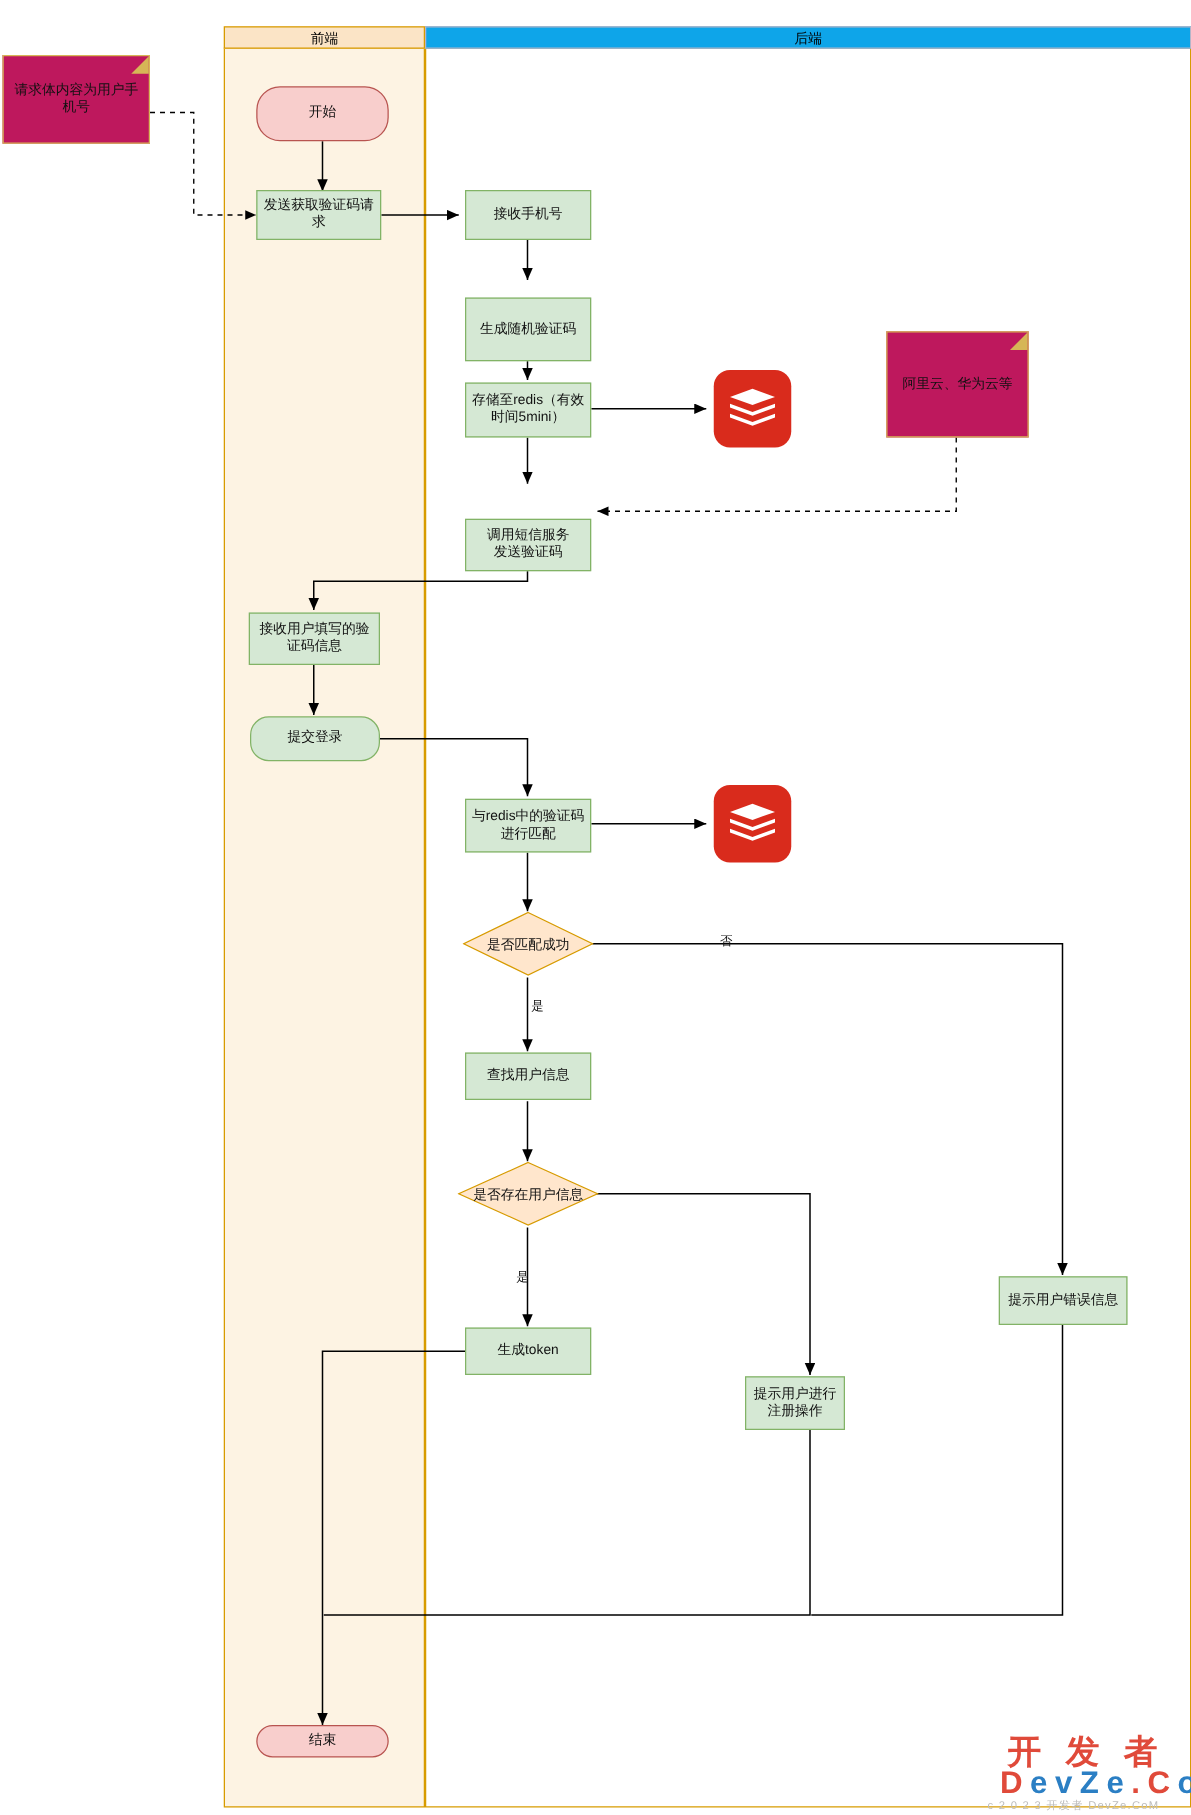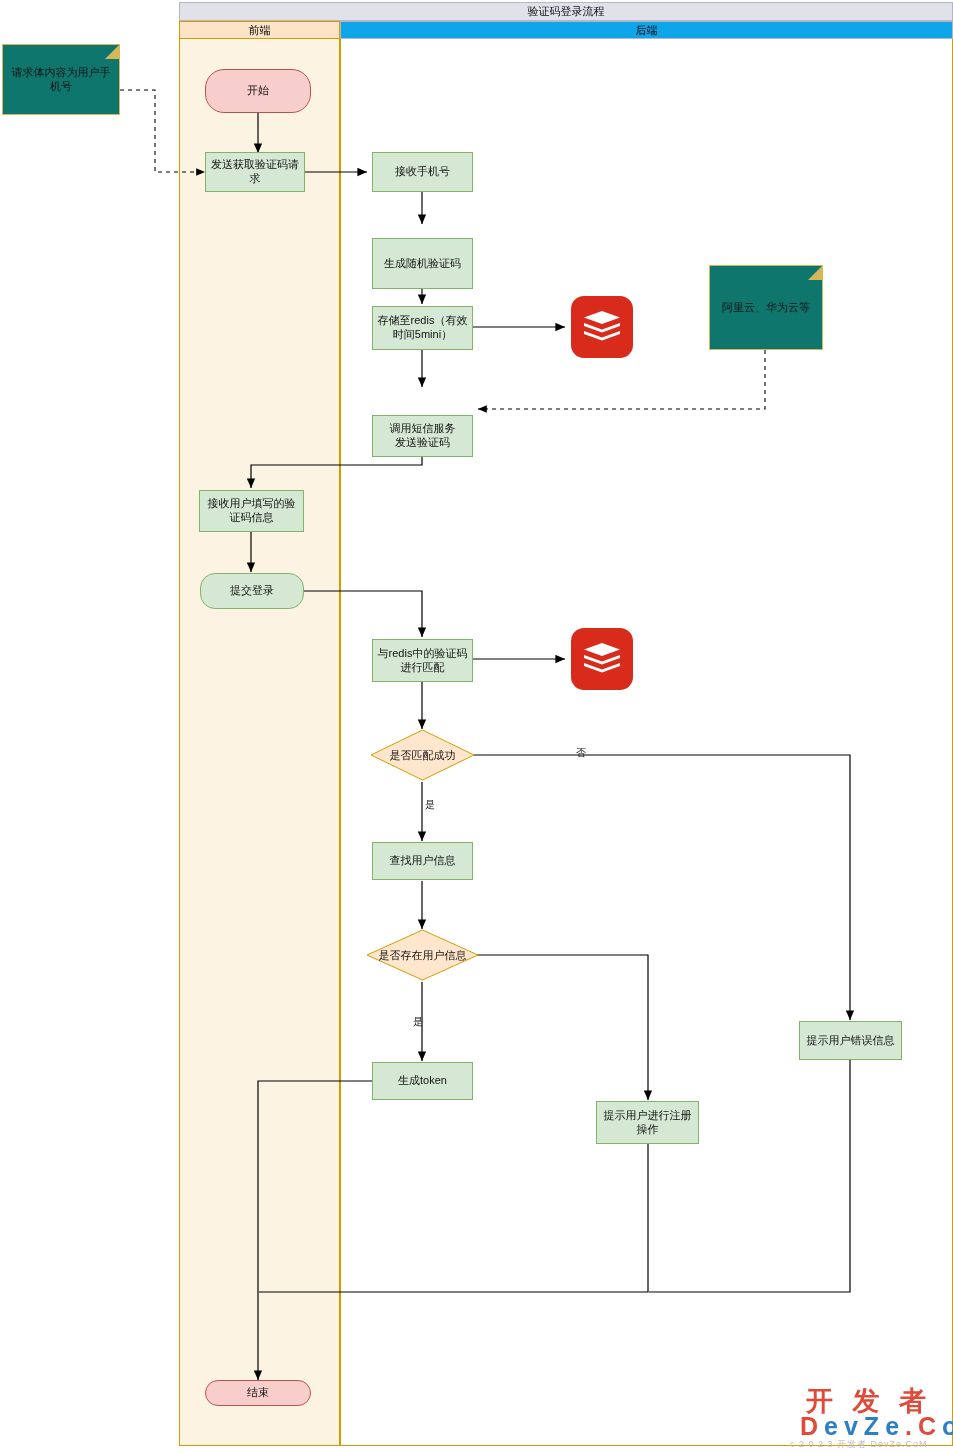--- a/index.html
+++ b/index.html
@@ -1,21 +1,21 @@
 <!DOCTYPE html>
 <html><head>
 <meta charset="utf-8">
 <style>
   html,body{margin:0;padding:0;background:#ffffff;}
   body{width:953px;height:1452px;position:relative;font-family:"Liberation Sans","DejaVu Sans",sans-serif;}
   #canvas{position:absolute;left:0;top:0;width:953px;height:1452px;}
   .node{position:absolute;box-sizing:border-box;display:flex;align-items:center;justify-content:center;text-align:center;font-size:11px;line-height:1.25;color:#111;}
   .proc{background:#d5e8d4;border:1px solid #82b366;}
   .term{background:#f8cecc;border:1px solid #b85450;border-radius:19px;}
-  .note{background:#0f766e;border:1px solid #d6b656;}
+  .note{background:#be185d;border:1px solid #d6b656;}
   .note:after{content:"";position:absolute;right:0;top:0;border-width:0 0 14px 14px;border-style:solid;border-color:transparent transparent #d6b656 transparent;}
   .pool-header{position:absolute;box-sizing:border-box;background:#e1e1ea;border:1px solid #b5b5c8;display:flex;align-items:center;justify-content:center;font-size:11px;color:#111;}
   .lane-front{position:absolute;box-sizing:border-box;background:#fdf3e3;border:1px solid #d79b00;}
   .lane-back{position:absolute;box-sizing:border-box;background:#ffffff;border:1px solid #d79b00;}
   .lane-hdr-front{position:absolute;box-sizing:border-box;background:#fbe4c6;border:1px solid #d79b00;display:flex;align-items:center;justify-content:center;font-size:11px;}
   .lane-hdr-back{position:absolute;box-sizing:border-box;background:#0ea5e9;border:1px solid #b5b5c8;display:flex;align-items:center;justify-content:center;font-size:11px;}
   .diamond-wrap{position:absolute;}
   .diamond-wrap svg{display:block;}
   .diamond-label{position:absolute;left:0;top:0;width:100%;height:100%;display:flex;align-items:center;justify-content:center;font-size:11px;color:#111;}
   .edge-label{position:absolute;font-size:10px;color:#111;background:transparent;}
@@ -26,23 +26,20 @@
   .wm-sub{position:absolute;font-size:9px;color:#bcbcbc;letter-spacing:1px;}
 </style>
 </head>
 <body>
 
 <div id="canvas">
 
   <div class="lane-front" style="left:179px;top:38px;width:161px;height:1408px;"></div>
   <div class="lane-back" style="left:340px;top:38px;width:613px;height:1408px;"></div>
 
-  <div class="pool-header" style="left:179px;top:2px;width:774px;height:19px;">
-    <span>验证码登录流程</span>
-  </div>
 
   <div class="lane-hdr-front" style="left:179px;top:21px;width:161px;height:18px;">
     <span>前端</span>
   </div>
   <div class="lane-hdr-back" style="left:340px;top:21px;width:613px;height:18px;">
     <span>后端</span>
   </div>
 
   <svg width="953" height="1452" style="position:absolute;left:0;top:0;">
     <defs>
@@ -155,21 +152,21 @@
     <svg width="113" height="52">
         <polygon points="56.5,1 112,26 56.5,51 1,26" fill="#ffe6cc" stroke="#d79b00" stroke-width="1"></polygon>
       </svg>
     <div class="diamond-label">是否存在用户信息</div>
   </div>
 
   <div class="node proc" style="left:372px;top:1062px;width:101px;height:38px;padding:2px 4px;">
     <span>生成token</span>
   </div>
 
-  <div class="node proc" style="left:596px;top:1101px;width:103px;height:43px;padding:2px 4px;">
+  <div class="node proc" style="left:596px;top:1101px;width:80px;height:43px;padding:2px 4px;">
     <span>提示用户进行注册操作</span>
   </div>
 
   <div class="node proc" style="left:799px;top:1021px;width:103px;height:39px;padding:2px 4px;">
     <span>提示用户错误信息</span>
   </div>
 
   <div class="node term" style="left:205px;top:1380px;width:106px;height:26px;">
     <span>结束</span>
   </div>

